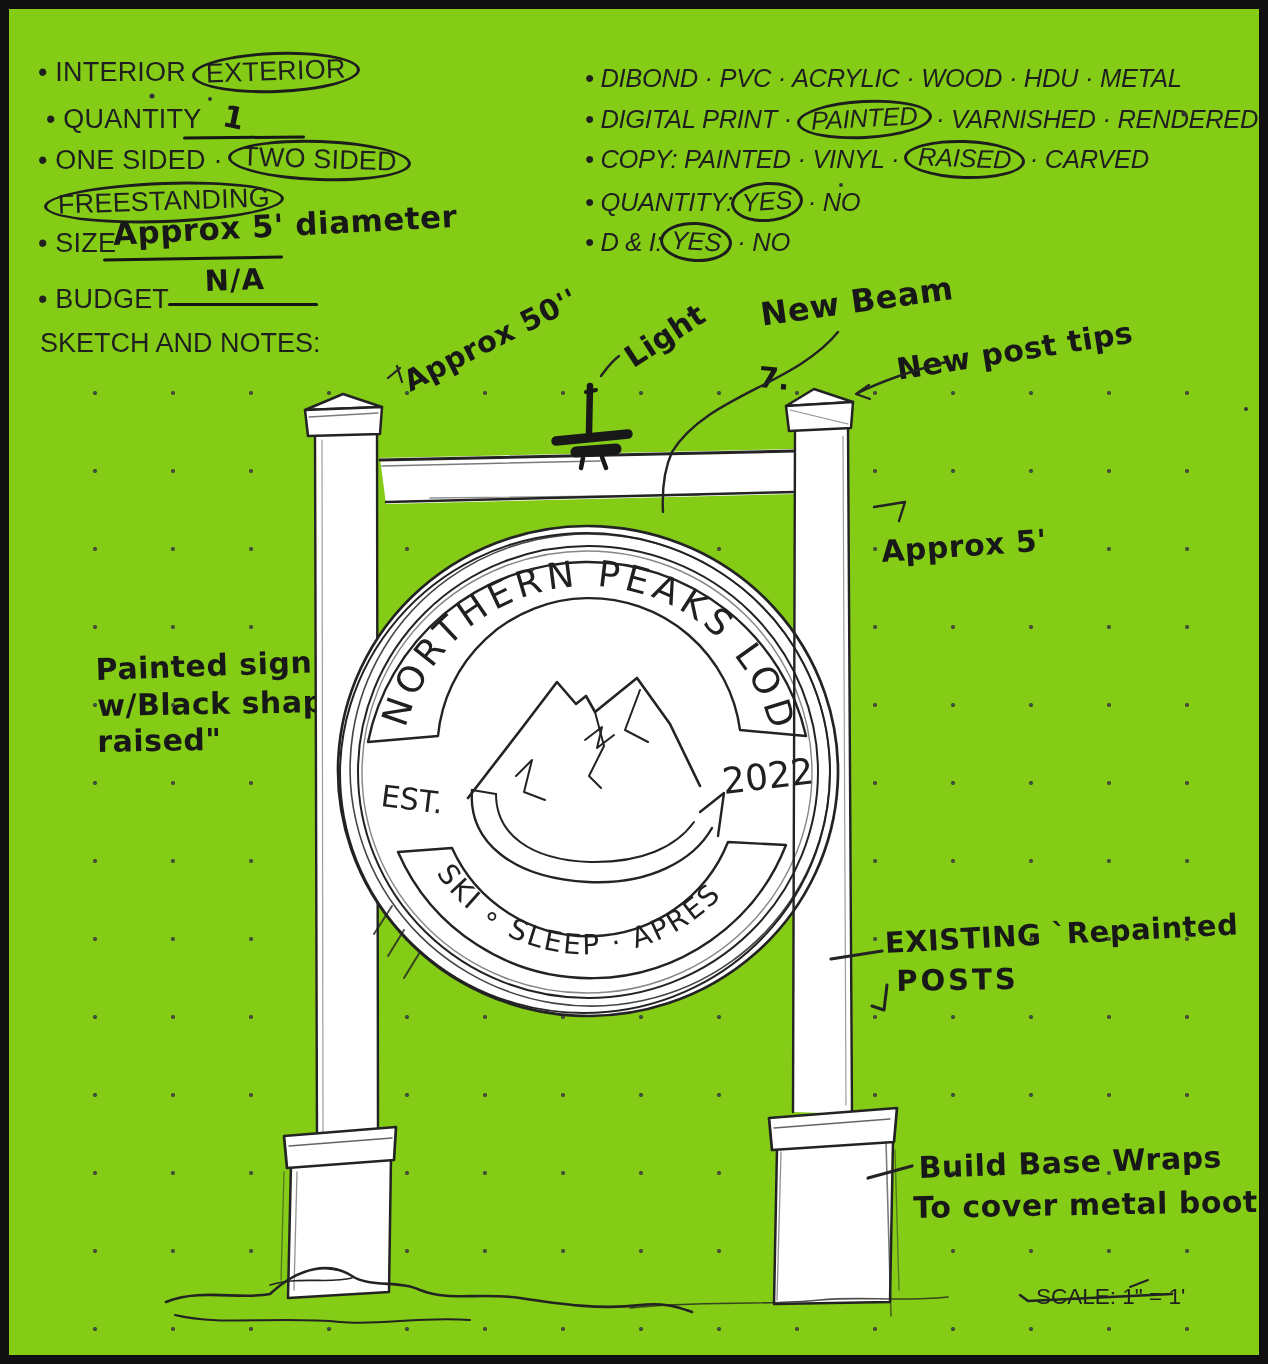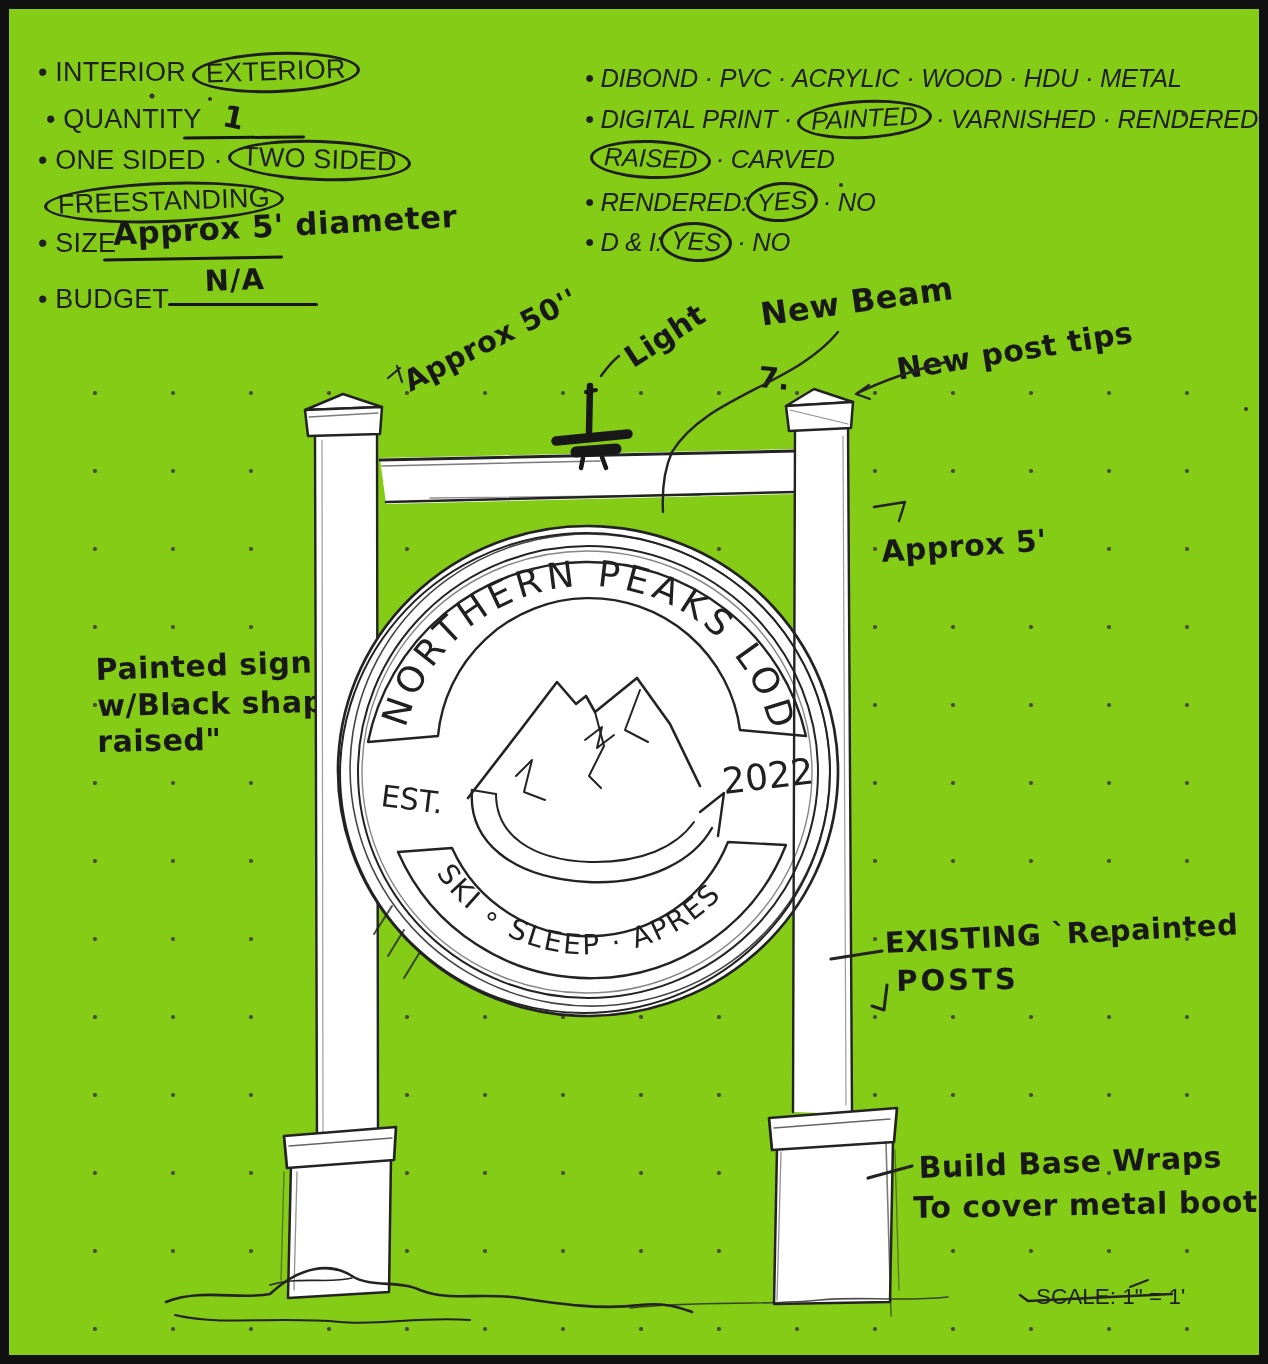--- a/index.html
+++ b/index.html
@@ -60,35 +60,36 @@
 
   <div class="printed row rowr" style="left:585px;top:64px;">
     <span>• DIBOND · PVC · ACRYLIC · WOOD · HDU · METAL</span>
   </div>
   <div class="printed row rowr" style="left:585px;top:104px;">
     <span>• DIGITAL PRINT ·</span>&nbsp;
     <span class="circled" style="transform:rotate(-3deg);">PAINTED</span>&nbsp;
     <span>· VARNISHED · RENDERED ART</span>
   </div>
   <div class="printed row rowr" style="left:585px;top:144px;">
-    &nbsp;
+    <span>• COPY: PAINTED · VINYL ·</span>&nbsp;
     <span class="circled" style="transform:rotate(2deg);">RAISED</span>&nbsp;
     <span>· CARVED</span>
   </div>
   <div class="printed row rowr" style="left:585px;top:186px;">
-    <span>• RENDERED:</span>
+    <span>• QUANTITY:</span>
     <span class="circled" style="transform:rotate(-4deg);padding:2px 8px 3px;">YES</span>&nbsp;
     <span>· NO</span>
   </div>
   <div class="printed row rowr" style="left:585px;top:226px;">
     <span>• D &amp; I:</span>
     <span class="circled" style="transform:rotate(3deg);padding:2px 8px 3px;">YES</span>&nbsp;
     <span>· NO</span>
   </div>
 
+  <div class="printed" style="left:40px;top:328px;font-size:27px;">SKETCH AND NOTES:</div>
 
   <svg class="svgwrap" width="1268" height="1364" viewBox="0 0 1268 1364">
     <defs>
       <path id="arcTopPath" d="M 402,746 A 188,188 0 0 1 772,736" fill="none"></path>
       <path id="arcBottomPath" d="M 430,863 A 182,182 0 0 0 749,857" fill="none"></path>
     </defs>
 
     <g>
       <path class="wf" d="M 380,458 L 795,449 L 795,494 L 386,504 Z"></path>
       <path class="s1" style="stroke-width:3" d="M 380,460 L 795,451"></path>

